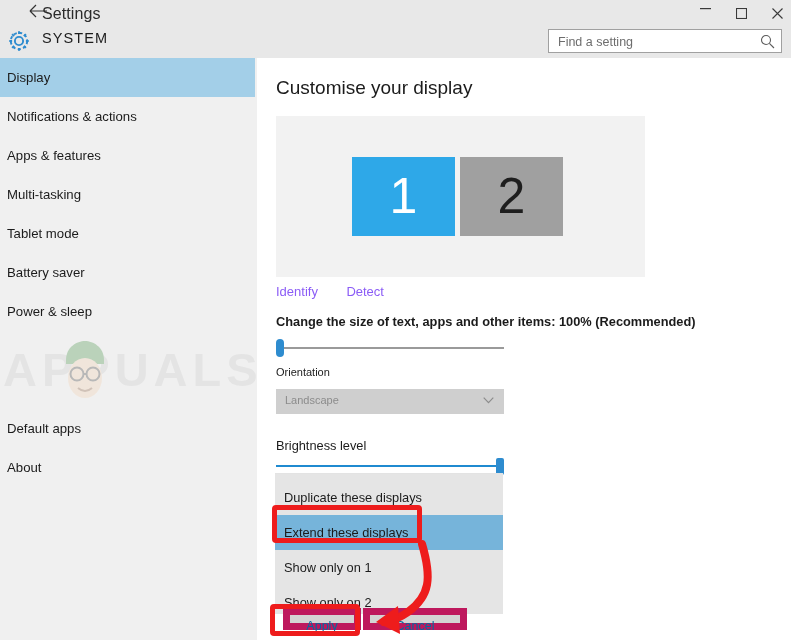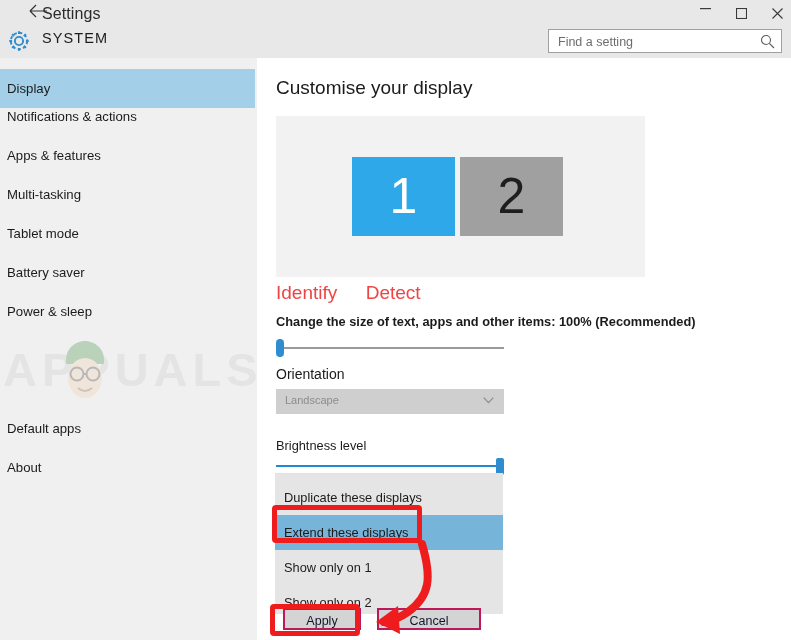--- a/index.html
+++ b/index.html
@@ -153,22 +153,22 @@
     line-height: 79px;
     font-weight: 300;
     cursor: pointer;
   }
   .monitor-1 { left: 76px; background: #2ea8e8; color: #ffffff; }
   .monitor-2 { left: 184px; background: #a0a0a0; color: #1e1e1e; }
 
   .links { position: absolute; left: 19px; top: 224px; }
   .link {
     display: inline-block;
-    font-size: 19px;
-    color: #ef4444;
+    font-size: 13px;
+    color: #8b5cf6;
     cursor: pointer;
     margin-right: 24px;
   }
 
   .scale-label {
     position: absolute;
     left: 19px; top: 256px;
     font-size: 12.8px;
     color: #1b1b1b;
     white-space: nowrap;
@@ -191,21 +191,21 @@
     width: 8px; height: 18px;
     margin-top: -2px;
     border-radius: 4px;
     background: #2e8ccf;
     cursor: pointer;
   }
 
   .orient-label {
     position: absolute;
     left: 19px; top: 308px;
-    font-size: 14px;
+    font-size: 11px;
     color: #1b1b1b;
   }
   .orient-select {
     position: absolute;
     left: 19px; top: 331px;
     width: 228px; height: 25px;
     background: #cfcfcf;
     box-sizing: border-box;
     cursor: pointer;
   }
@@ -269,28 +269,28 @@
   .dd-item.highlight { background: #76b4da; }
 
   .btn-row { position: absolute; left: 18px; top: 550px; }
   .flat-btn {
     position: absolute;
     top: 0;
     height: 22px;
     line-height: 22px;
     text-align: center;
     font-size: 12.5px;
-    color: #0f172a;
+    color: #0369a1;
     background: #d4d4d4;
-    border: 2px solid #be185d;
+    border: 7px solid #be185d;
     box-sizing: border-box;
     cursor: pointer;
   }
   .btn-apply { left: 8px; width: 78px; }
-  .btn-cancel { left: 102px; width: 104px; }
+  .btn-cancel { left: 88px; width: 104px; }
 
   
   .watermark {
     position: absolute;
     left: 3px; top: 336px;
     width: 260px; height: 70px;
     pointer-events: none;
     opacity: .30;
   }
   .wm-text {
@@ -358,21 +358,21 @@
     <div class="search-wrap">
       <input class="search-input" type="text" placeholder="Find a setting" style="">
       <svg class="search-icon" viewBox="0 0 15 15">
         <circle cx="6" cy="6" r="4.5" fill="none" stroke="#5b5b5b" stroke-width="1.1"></circle>
         <path d="M9.4 9.4 L14 14" stroke="#5b5b5b" stroke-width="1.1" fill="none"></path>
       </svg>
     </div>
   </div>
 
   <div class="sidebar">
-    <div class="nav-item selected" style="top:11px">Display</div>
+    <div class="nav-item selected" style="top:0px">Display</div>
     <div class="nav-item" style="top:39px">Notifications &amp; actions</div>
     <div class="nav-item" style="top:78px">Apps &amp; features</div>
     <div class="nav-item" style="top:117px">Multi-tasking</div>
     <div class="nav-item" style="top:156px">Tablet mode</div>
     <div class="nav-item" style="top:195px">Battery saver</div>
     <div class="nav-item" style="top:234px">Power &amp; sleep</div>
     <div class="nav-item" style="top:351px">Default apps</div>
     <div class="nav-item" style="top:390px">About</div>
   </div>
 

